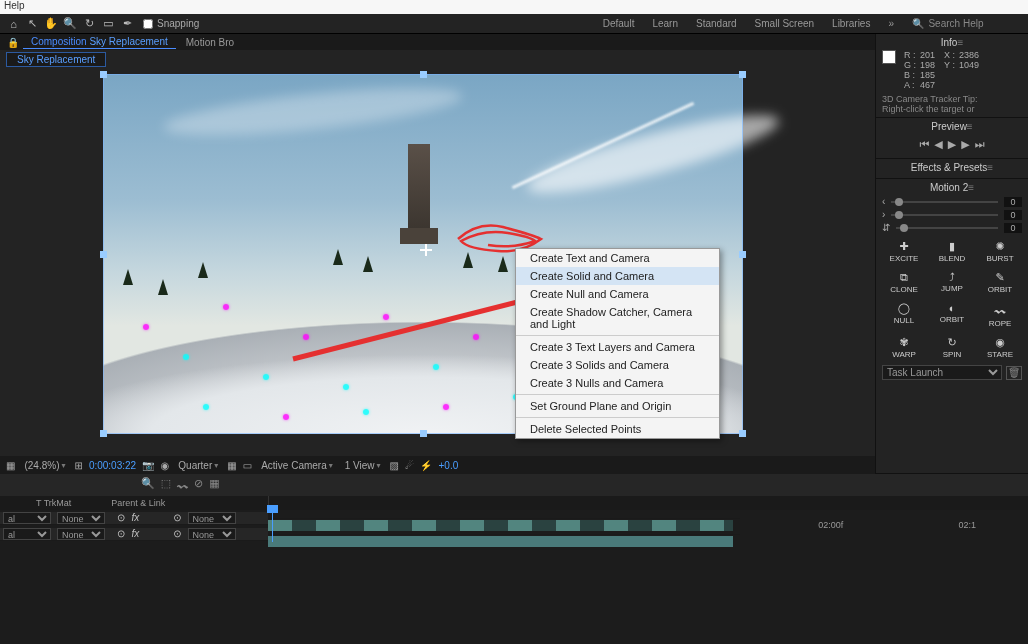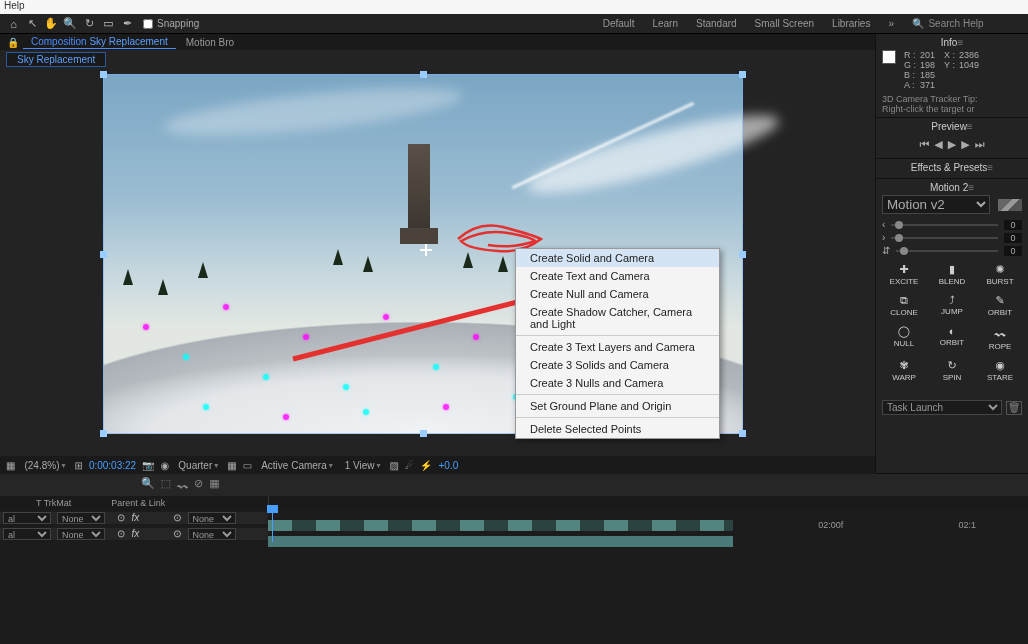--- a/index.html
+++ b/index.html
@@ -275,21 +275,21 @@
             <span>2386</span>
           <span>G :</span>
             <span>198</span>
           <span>Y :</span>
             <span>1049</span>
           <span>B :</span>
             <span>185</span>
             <span></span>
             <span></span>
           <span>A :</span>
-            <span>371</span>
+            <span>467</span>
             <span></span>
             <span></span>
         </div>
       </div>
       <div style="white-space:pre-line;font-size:9px;margin-top:4px;color:#888">3D Camera Tracker Tip:
 Right-click the target or</div>
     </div>
 
     <div class="panel">
       <div class="panel-title">
@@ -308,24 +308,20 @@
     <div class="panel">
       <div class="panel-title">
           <span>Effects &amp; Presets</span>
         </div>
     </div>
 
     <div class="panel" style="flex:1">
       <div class="panel-title">
           <span>Motion 2</span>
         </div>
-      <div style="display:flex;gap:4px;align-items:center;margin-bottom:4px">
-        <select style="flex:1"><option>Motion v2</option></select>
-        <div class="mountain-thumb"></div>
-      </div>
       <div class="slider-row">
           <span>‹</span>
           <div class="sl"></div>
           <span class="num">0</span>
         </div>
       <div class="slider-row">
           <span>›</span>
           <div class="sl"></div>
           <span class="num">0</span>
         </div>
@@ -377,31 +373,31 @@
           </div>
           <div class="mbtn">
             <span class="mi">↻</span>
             <span>SPIN</span>
           </div>
           <div class="mbtn">
             <span class="mi">◉</span>
             <span>STARE</span>
           </div>
         </div>
-      <div class="task-row" style="margin-top:12px">
+      <div class="task-row" style="margin-top:0">
         <select><option>Task Launch</option></select>
         <div class="trash">🗑</div>
       </div>
     </div>
   </div>
 </div>
 
 <div class="context-menu" id="ctx">
+    <div class="cm-item">Create Text and Camera</div>
     <div class="cm-item highlight">Create Solid and Camera</div>
-    <div class="cm-item">Create Text and Camera</div>
     <div class="cm-item">Create Null and Camera</div>
     <div class="cm-item">Create Shadow Catcher, Camera and Light</div>
     <div class="cm-sep"></div>
     <div class="cm-item">Create 3 Text Layers and Camera</div>
     <div class="cm-item">Create 3 Solids and Camera</div>
     <div class="cm-item">Create 3 Nulls and Camera</div>
     <div class="cm-sep"></div>
     <div class="cm-item">Set Ground Plane and Origin</div>
     <div class="cm-sep"></div>
     <div class="cm-item">Delete Selected Points</div>

